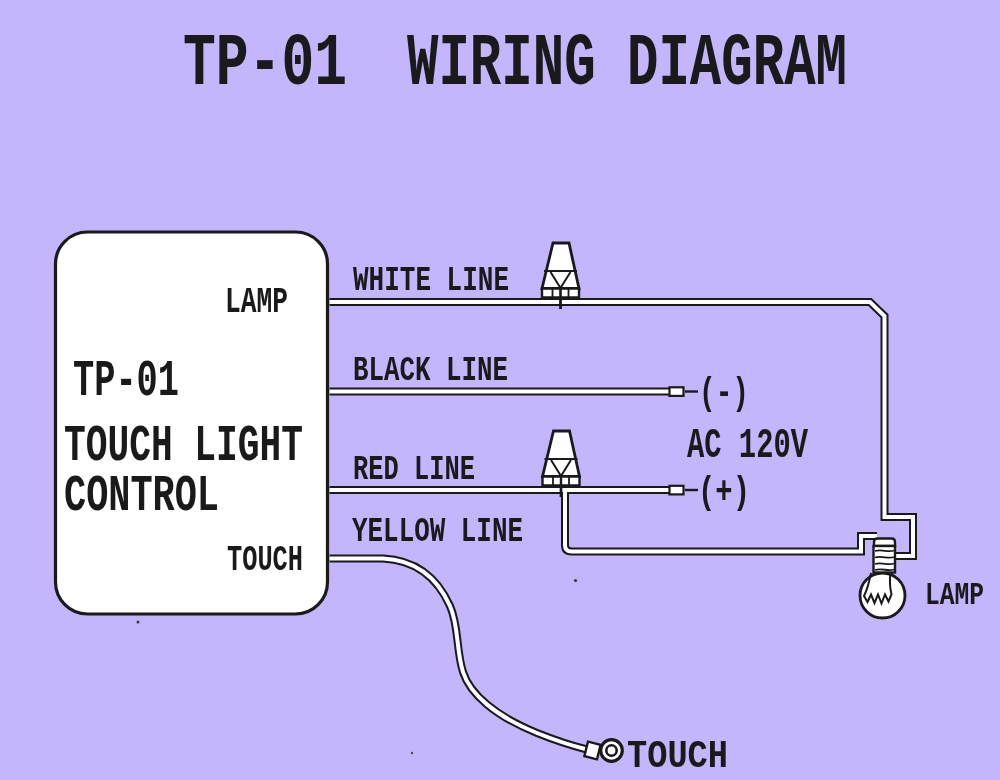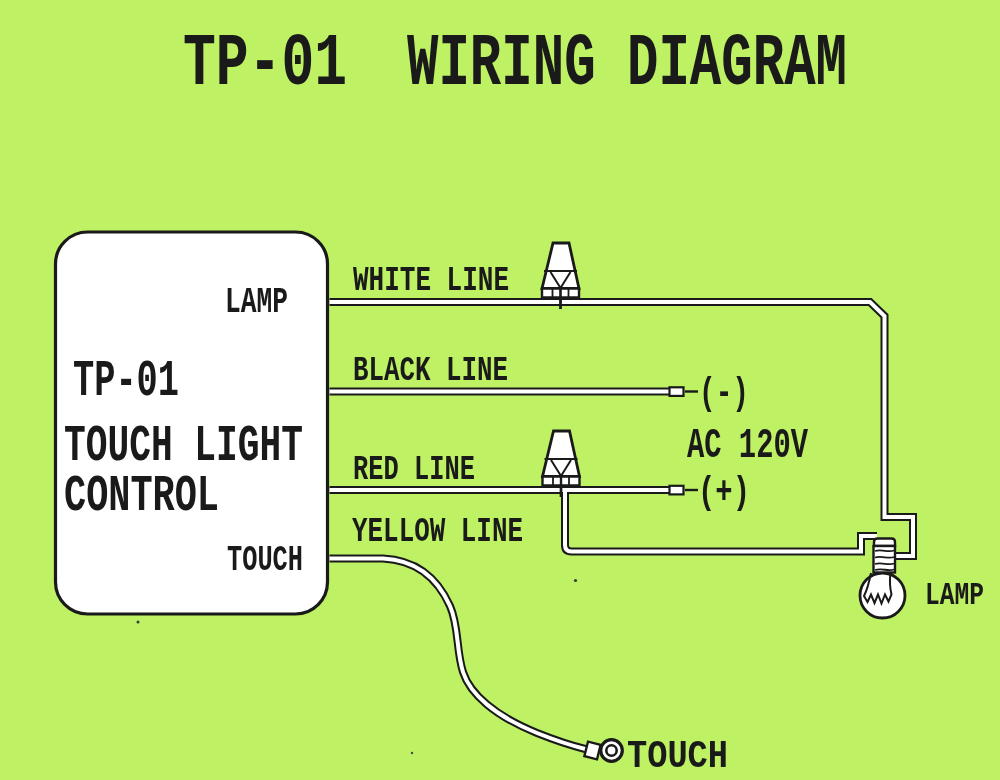--- a/index.html
+++ b/index.html
@@ -1,17 +1,17 @@
 <!DOCTYPE html>
 <html><head>
 <meta charset="utf-8">
 <style>
   html,body{margin:0;padding:0;background:#e8e8e8;}
   .page{
-    width:1000px;height:780px;background:#bef264;position:relative;
+    width:1000px;height:780px;background:#c4b5fd;position:relative;
     font-family:"Liberation Mono", monospace;
     overflow:hidden;
   }
   svg{display:block;}
   text{
     font-family:"Liberation Mono", monospace;
     font-weight:700;
     fill:#1a1a1a;
   }
   .wire-outer{stroke:#1a1a1a;stroke-width:8;fill:none;}

